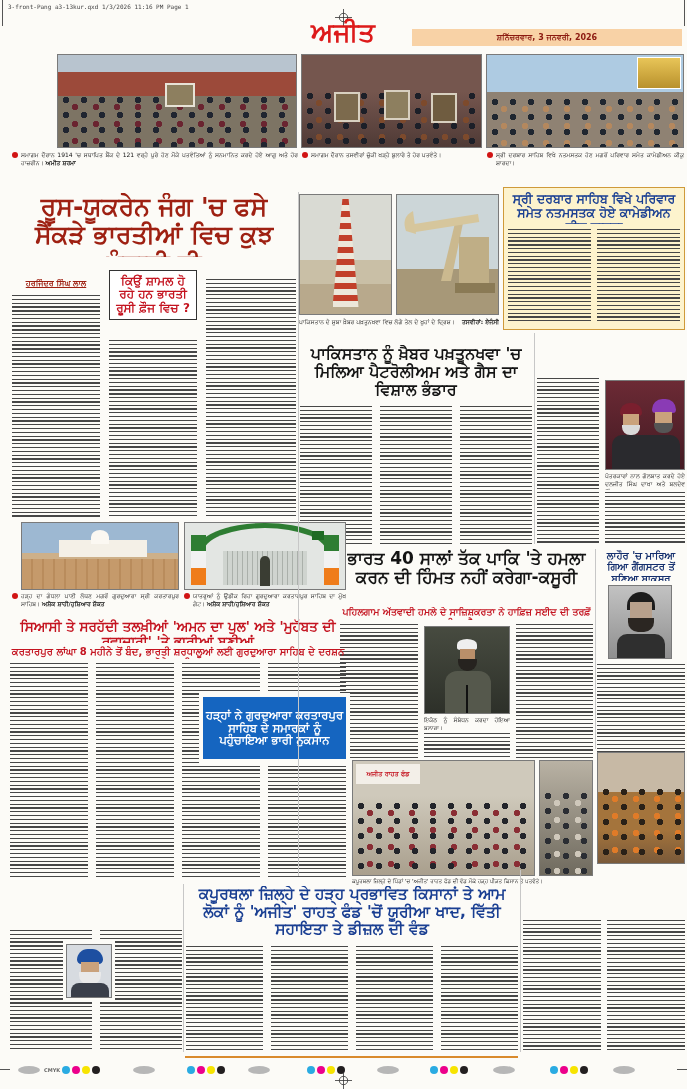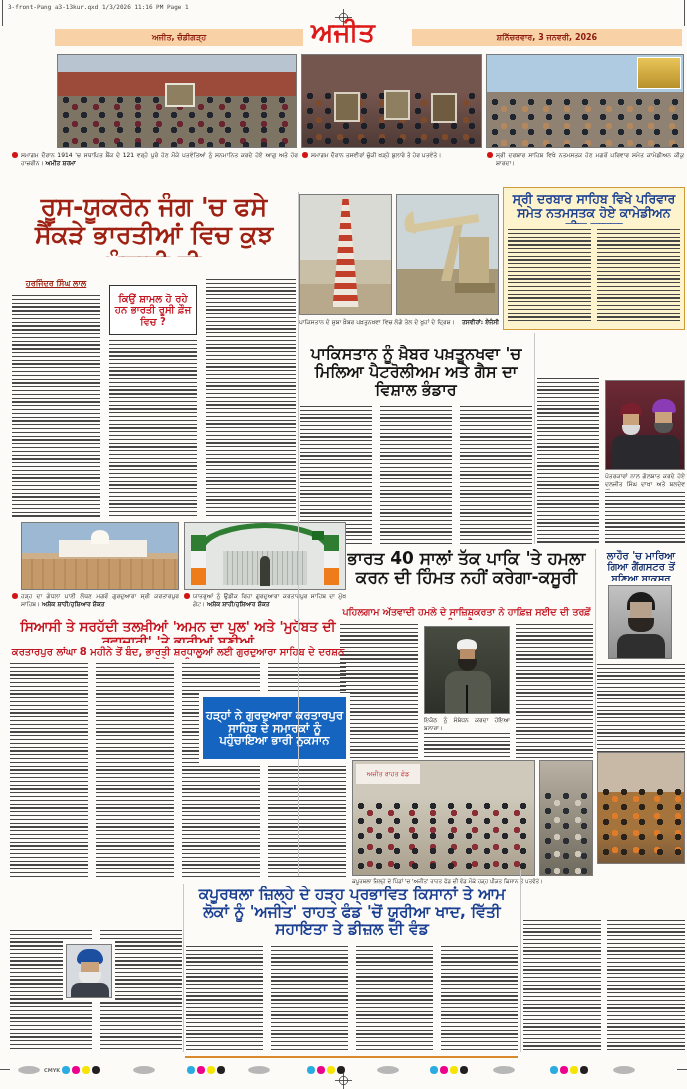--- a/index.html
+++ b/index.html
@@ -36,21 +36,20 @@
   <div class="crop" style="left:0;top:1069px;width:10px;height:1px"></div>
   <div class="crop" style="left:677px;top:1069px;width:10px;height:1px"></div>
   <div class="abs" style="left:335px;top:9px">
     <svg width="17" height="17">
         <line x1="8.5" y1="0" x2="8.5" y2="17" stroke="#333" stroke-width="0.8"></line>
         <line x1="0" y1="8.5" x2="17" y2="8.5" stroke="#333" stroke-width="0.8"></line>
         <circle cx="8.5" cy="8.5" r="4.2" fill="none" stroke="#333" stroke-width="0.8"></circle>
       </svg>
   </div>
 
-  <div class="abs band" style="left:55px;top:29px;width:248px;height:17px">ਅਜੀਤ, ਚੰਡੀਗੜ੍ਹ</div>
   <div class="abs hl" style="left:296px;top:18px;width:94px;height:32px;font-size:26px;color:#dd1a1a">ਅਜੀਤ</div>
   <div class="abs band" style="left:412px;top:29px;width:270px;height:17px">ਸ਼ਨਿੱਚਰਵਾਰ, 3 ਜਨਵਰੀ, 2026</div>
 
   <div class="photo" style="left:57px;top:54px;width:240px;height:94px;background:linear-gradient(180deg,#b8c4cf 0 18%,#9c4a3a 18% 45%,#7d7464 45% 100%)">
     <div class="heads" style="height:58%;--h1:#202530;--h2:#6a2430"></div>
     <div class="abs whitebox" style="left:45%;top:30%;width:26px;height:20px;border:2px solid #e7e2d6;background:#8d7f5f"></div>
   </div>
   <div class="photo" style="left:301px;top:54px;width:181px;height:94px;background:linear-gradient(180deg,#75564e 0 40%,#4f3a36 100%)">
     <div class="heads" style="height:62%;--h1:#1c1f28;--h2:#7d4a2c"></div>
     <div class="abs" style="left:18%;top:40%;width:22px;height:26px;border:2px solid #d8d0c0;background:#7c6a4d"></div>
@@ -72,21 +71,21 @@
     <span>ਸਮਾਗਮ ਦੌਰਾਨ ਤਸਵੀਰਾਂ ਚੁੱਕੀ ਖੜ੍ਹੇ ਬੁਲਾਰੇ ਤੇ ਹੋਰ ਪਤਵੰਤੇ।</span>
   </div>
   <div class="abs cap capline" style="left:487px;top:151px;width:197px;height:34px">
     <span class="dot"></span>
     <span>ਸ੍ਰੀ ਦਰਬਾਰ ਸਾਹਿਬ ਵਿਖੇ ਨਤਮਸਤਕ ਹੋਣ ਮਗਰੋਂ ਪਰਿਵਾਰ ਸਮੇਤ ਕਾਮੇਡੀਅਨ ਕੀਕੂ ਸ਼ਾਰਦਾ।</span>
   </div>
 
   <div class="abs hl maroon" style="left:12px;top:193px;width:284px;height:64px;font-size:25px">ਰੂਸ-ਯੂਕਰੇਨ ਜੰਗ 'ਚ ਫਸੇ ਸੈਂਕੜੇ ਭਾਰਤੀਆਂ ਵਿਚ ਕੁਝ ਪੰਜਾਬੀ ਵੀ</div>
   <div class="abs hl" style="left:12px;top:279px;width:88px;height:13px;font-size:8px;color:#9e2012;text-decoration:underline">ਹਰਜਿੰਦਰ ਸਿੰਘ ਲਾਲ</div>
   <div class="abs ft" style="left:12px;top:295px;width:88px;height:223px"></div>
-  <div class="abs hl red" style="left:109px;top:285px;width:88px;height:50px;font-size:10px;border:1px solid #333;background:#fff;display:flex;align-items:center;justify-content:center;box-sizing:border-box;padding:2px">ਕਿਉਂ ਸ਼ਾਮਲ ਹੋ ਰਹੇ ਹਨ ਭਾਰਤੀ ਰੂਸੀ ਫ਼ੌਜ ਵਿਚ ?</div>
+  <div class="abs hl red" style="left:109px;top:270px;width:88px;height:50px;font-size:12px;border:1px solid #333;background:#fff;display:flex;align-items:center;justify-content:center;box-sizing:border-box;padding:2px">ਕਿਉਂ ਸ਼ਾਮਲ ਹੋ ਰਹੇ ਹਨ ਭਾਰਤੀ ਰੂਸੀ ਫ਼ੌਜ ਵਿਚ ?</div>
   <div class="abs ft" style="left:109px;top:340px;width:88px;height:178px"></div>
   <div class="abs ft" style="left:206px;top:279px;width:90px;height:239px"></div>
 
   <div class="photo" style="left:299px;top:194px;width:93px;height:121px;background:linear-gradient(180deg,#d9dad3 0 55%,#c9bfa6 55% 75%,#b8a98c 75% 100%)">
     <div class="abs" style="left:50%;top:4px;width:26px;height:108px;transform:translateX(-50%);clip-path:polygon(38% 0,62% 0,100% 100%,0 100%);background:repeating-linear-gradient(180deg,#c2402a 0 6px,#ece7da 6px 12px)"></div>
   </div>
   <div class="photo" style="left:396px;top:194px;width:103px;height:121px;background:linear-gradient(180deg,#ccd6d8 0 62%,#a79878 62% 100%)">
     <svg class="abs" style="left:0;top:0" width="101" height="119" viewBox="0 0 101 119" preserveAspectRatio="none">
       <polygon points="44,86 58,28 66,28 54,86" fill="#cbb98f"></polygon>
       <rect x="16" y="24" width="66" height="8" fill="#d6c69c" transform="rotate(-9 50 28)"></rect>
@@ -175,21 +174,21 @@
   </div>
   <div class="abs hl red" style="left:10px;top:619px;width:336px;height:24px;font-size:13.5px">ਸਿਆਸੀ ਤੇ ਸਰਹੱਦੀ ਤਲਖ਼ੀਆਂ 'ਅਮਨ ਦਾ ਪੁਲ' ਅਤੇ 'ਮੁਹੱਬਤ ਦੀ ਰਵਾਦਾਰੀ' 'ਤੇ ਭਾਰੀਆਂ ਬਣੀਆਂ</div>
   <div class="abs hl red" style="left:10px;top:646px;width:336px;height:13px;font-size:10px">ਕਰਤਾਰਪੁਰ ਲਾਂਘਾ 8 ਮਹੀਨੇ ਤੋਂ ਬੰਦ, ਭਾਰਤੀ ਸ਼ਰਧਾਲੂਆਂ ਲਈ ਗੁਰਦੁਆਰਾ ਸਾਹਿਬ ਦੇ ਦਰਸ਼ਨ ਹੋਏ ਮੁਸ਼ਕਿਲ</div>
   <div class="abs ft" style="left:10px;top:663px;width:78px;height:215px"></div>
   <div class="abs ft" style="left:96px;top:663px;width:78px;height:215px"></div>
   <div class="abs ft" style="left:182px;top:663px;width:78px;height:215px"></div>
   <div class="abs ft" style="left:268px;top:663px;width:78px;height:215px"></div>
   <div class="abs hl" style="left:203px;top:697px;width:143px;height:62px;font-size:11.5px;color:#fff;background:#1565c0;display:flex;align-items:center;justify-content:center;box-shadow:0 0 0 4px #fcfbf7;padding:2px;box-sizing:border-box">ਹੜ੍ਹਾਂ ਨੇ ਗੁਰਦੁਆਰਾ ਕਰਤਾਰਪੁਰ ਸਾਹਿਬ ਦੇ ਸਮਾਰਕਾਂ ਨੂੰ ਪਹੁੰਚਾਇਆ ਭਾਰੀ ਨੁਕਸਾਨ</div>
 
   <div class="photo" style="left:352px;top:760px;width:183px;height:116px;background:linear-gradient(180deg,#cfc9bb 0 30%,#a99f8d 100%)">
-    <div class="abs" style="left:3px;top:3px;width:64px;height:20px;background:#f3efe8;color:#c41420;font-size:6.5px;font-weight:400;display:flex;align-items:center;justify-content:center">ਅਜੀਤ ਰਾਹਤ ਫੰਡ</div>
+    <div class="abs" style="left:3px;top:3px;width:64px;height:20px;background:#f3efe8;color:#c41420;font-size:6.5px;font-weight:700;display:flex;align-items:center;justify-content:center">ਅਜੀਤ ਰਾਹਤ ਫੰਡ</div>
     <div class="heads" style="height:66%;--h1:#23252b;--h2:#8a2d34"></div>
   </div>
   <div class="photo" style="left:539px;top:760px;width:54px;height:116px;background:linear-gradient(180deg,#b9b2a4,#6f6a5e)">
     <div class="heads" style="height:75%;--h1:#2a2d33;--h2:#cfc8bb"></div>
   </div>
   <div class="photo" style="left:597px;top:752px;width:88px;height:112px;background:linear-gradient(180deg,#c7b9a5 0 35%,#a4743c 35% 70%,#7a5a3a 100%)">
     <div class="heads" style="height:70%;--h1:#2a2118;--h2:#e07b28"></div>
   </div>
   <div class="abs cap" style="left:352px;top:878px;width:241px;height:10px;font-size:5.5px;white-space:nowrap">ਕਪੂਰਥਲਾ ਜ਼ਿਲ੍ਹੇ ਦੇ ਪਿੰਡਾਂ 'ਚ 'ਅਜੀਤ' ਰਾਹਤ ਫੰਡ ਦੀ ਵੰਡ ਮੌਕੇ ਹੜ੍ਹ ਪੀੜਤ ਕਿਸਾਨ ਤੇ ਪਤਵੰਤੇ।</div>
 

